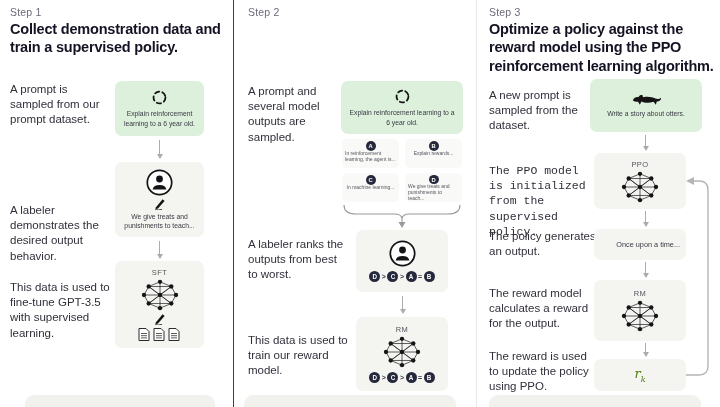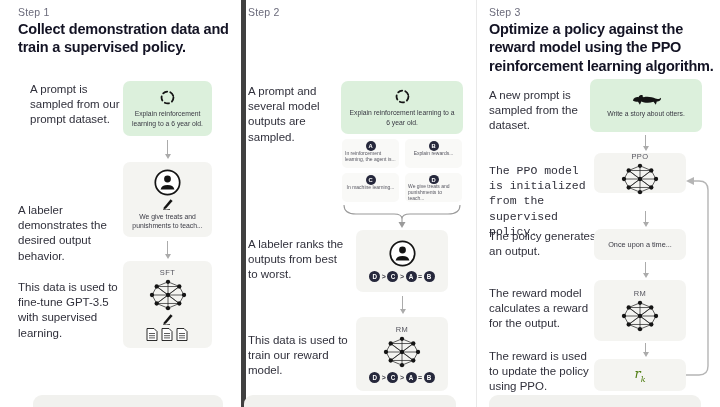--- a/index.html
+++ b/index.html
@@ -1,19 +1,19 @@
 <!DOCTYPE html>
 <html><head>
 <meta charset="utf-8">
 <style>
   html,body{margin:0;padding:0;background:#fff;}
   #diagram{position:relative;width:720px;height:407px;background:#ffffff;overflow:hidden;
     font-family:"Liberation Sans","DejaVu Sans",sans-serif;color:#22222e;}
   .col{position:absolute;top:0;height:407px;}
-  #col1{left:8px;width:233px;border-right:5px solid #404040;}
+  #col1{left:0;width:233px;border-right:1px solid #404040;}
   #col2{left:234px;width:242px;border-right:1px solid #e9e9e9;}
   #col3{left:477px;width:243px;}
   .step-label{position:absolute;font-size:10.5px;color:#6b6b7b;letter-spacing:.2px;}
   .title{position:absolute;font-size:14.5px;font-weight:700;line-height:1.27;color:#131324;letter-spacing:-.2px;}
   .caption{position:absolute;font-size:11.5px;line-height:1.32;color:#30303b;}
   .box{position:absolute;border-radius:7px;display:flex;flex-direction:column;align-items:center;justify-content:center;text-align:center;}
   .green{background:#dcf0dc;}
   .gray{background:#f4f4f1;}
   .cellbox{background:#f9f9f7;}
   .tiny{font-size:6.8px;line-height:1.35;color:#3a3a44;padding:0 6px;}
@@ -37,21 +37,21 @@
 </style>
 </head>
 <body>
 
 <div id="diagram">
 
   <div class="col" id="col1">
     <div class="step-label" style="left:10px;top:6px;">Step 1</div>
     <div class="title" style="left:10px;top:20px;width:216px;">Collect demonstration data and train a supervised policy.</div>
 
-    <div class="caption" style="left:10px;top:82px;width:102px;margin-left:12px;">A prompt is sampled from our prompt dataset.</div>
+    <div class="caption" style="left:10px;top:82px;width:102px;">A prompt is sampled from our prompt dataset.</div>
     <div class="caption" style="left:10px;top:175px;width:102px;margin-top:28px;">A labeler demonstrates the desired output behavior.</div>
     <div class="caption" style="left:10px;top:280px;width:102px;">This data is used to fine-tune GPT-3.5 with supervised learning.</div>
 
     <div class="box green" style="left:115px;top:81px;width:89px;height:55px;">
       <span class="icon">
   <svg width="17" height="17" viewBox="0 0 18 18">
             <circle cx="9" cy="9" r="6.3" fill="none" stroke="#141414" stroke-width="1.9" stroke-dasharray="4.6 3.4" stroke-linecap="round"></circle>
           </svg>
 </span>
       <div class="tiny" style="margin-top:3px;">Explain reinforcement learning to a 6 year old.</div>
@@ -231,21 +231,21 @@
       <span class="icon">
   <svg width="32" height="15" viewBox="0 0 34 16">
             <path fill="#141414" d="M3,9 C4,6 7,5 9,5.5 C10,3.5 12,3 13.5,3.5 C13,4.5 13.5,5.2 14.5,5.5 C19,4.5 24,5.5 27,7 C29.5,8 31.5,7.5 33,6 C33.5,8.5 31,10 28.5,10 L27.5,13.5 L25,10.5 C20,12 15,11.5 12,10 L10.5,13.5 L8.5,10.5 C6,10.5 4,10 3,9 Z"></path>
           </svg>
 </span>
       <div class="tiny" style="margin-top:2px;">Write a story about otters.</div>
     </div>
 
     <div class="arr" style="left:164px;top:135px;height:16px;"></div>
 
-    <div class="box gray" style="left:117px;top:153px;width:92px;height:40px;">
+    <div class="box gray" style="left:117px;top:153px;width:92px;height:56px;">
       <div class="mlabel">PPO</div>
       <span class="icon">
   <svg width="38" height="32" viewBox="0 0 40 34">
     <g stroke="#2a2a2a" stroke-width="0.8">
       <path d="M20,3 L8,8 M20,3 L32,8 M8,8 L32,8 M8,8 L3,17 M32,8 L37,17 M3,17 L8,26 M37,17 L32,26 M8,26 L20,31 M32,26 L20,31 M8,26 L32,26 M20,3 L20,17 M8,8 L20,17 M32,8 L20,17 M3,17 L20,17 M37,17 L20,17 M8,26 L20,17 M32,26 L20,17 M20,31 L20,17 M8,8 L32,26 M32,8 L8,26"></path>
     </g>
     <g fill="#151515">
       <circle cx="20" cy="3" r="2.3"></circle>
               <circle cx="8" cy="8" r="2.3"></circle>
               <circle cx="32" cy="8" r="2.3"></circle>
@@ -255,21 +255,21 @@
       <circle cx="32" cy="26" r="2.3"></circle>
               <circle cx="20" cy="31" r="2.3"></circle>
               <circle cx="20" cy="17" r="2.3"></circle>
     </g>
   </svg>
 </span>
     </div>
 
     <div class="arr" style="left:164px;top:211px;height:16px;"></div>
 
-    <div class="box gray" style="left:117px;top:229px;width:92px;height:31px;">
+    <div class="box gray" style="left:117px;top:229px;width:92px;height:31px;align-items:flex-end;">
       <div class="tiny" style="font-size:7.3px;">Once upon a time...</div>
     </div>
 
     <div class="arr" style="left:164px;top:262px;height:16px;"></div>
 
     <div class="box gray" style="left:117px;top:280px;width:92px;height:61px;">
       <div class="mlabel">RM</div>
       <span class="icon">
   <svg width="38" height="32" viewBox="0 0 40 34">
     <g stroke="#2a2a2a" stroke-width="0.8">

